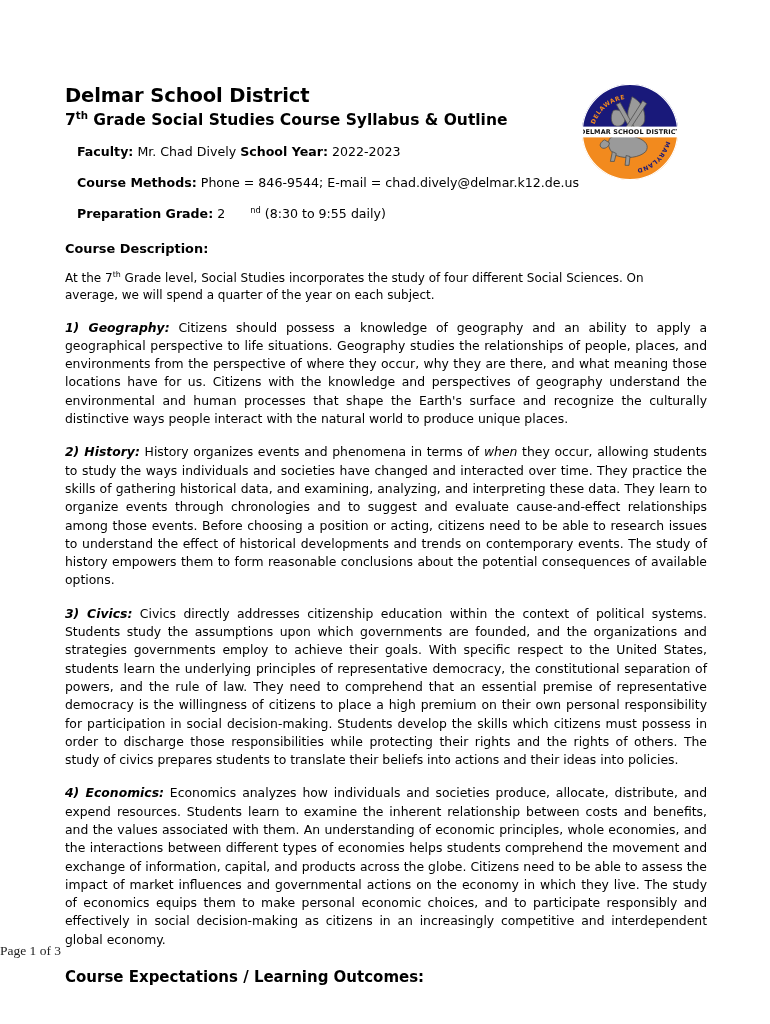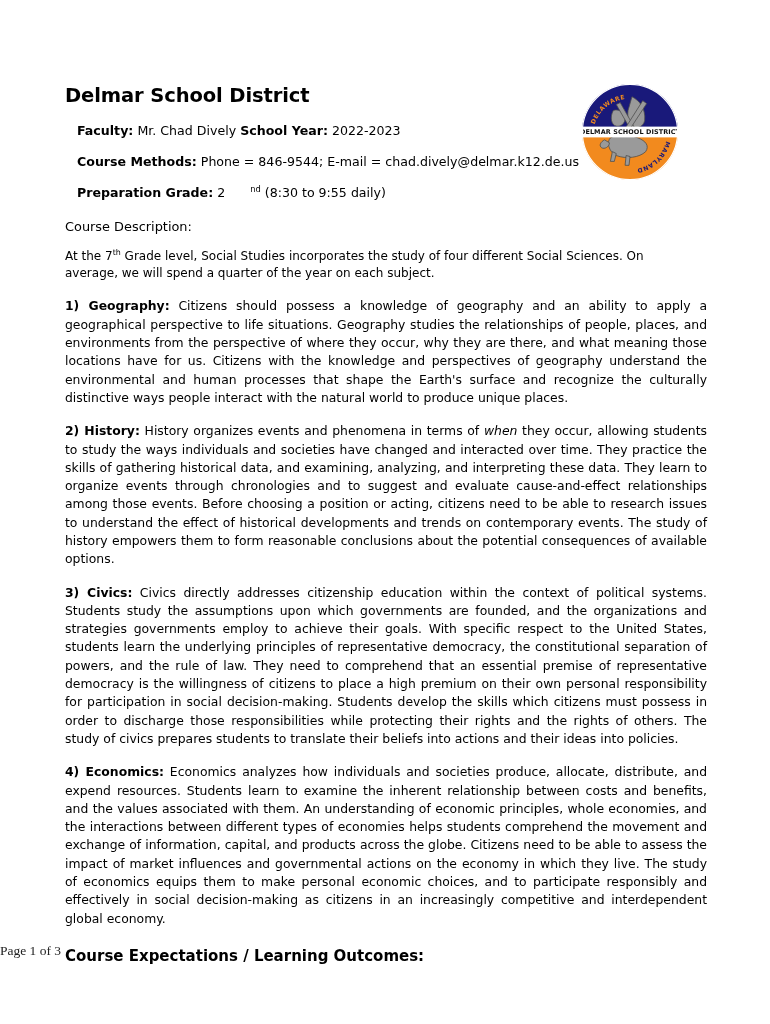--- a/index.html
+++ b/index.html
@@ -71,21 +71,21 @@
   .meta-line b { font-weight: bold; }
   .meta-line sup {
     font-size: 0.66em;
     vertical-align: super;
     line-height: 0;
     padding-left: 25px;
   }
 
   .section-head {
     font-size: 12.9px;
-    font-weight: normal;
+    font-weight: bold;
     margin: 17px 0 0 0;
   }
 
   .intro-para {
     font-size: 12px;
     line-height: 1.42;
     margin: 14px 0 0 0;
     width: 625px;
   }
   .intro-para sup {
@@ -94,21 +94,21 @@
     line-height: 0;
   }
 
   .body-para {
     font-size: 12.4px;
     line-height: 1.475;
     text-align: justify;
     margin: 15px 0 0 0;
     width: 642px;
   }
-  .body-para .lead { font-weight: bold; }
+  .body-para .lead { font-weight: bold; font-style: italic; }
   .body-para i { }
 
   .outcomes-head {
     font-size: 15px;
     font-weight: bold;
     margin: 19px 0 0 0;
   }
 
   .footer {
     position: absolute;
@@ -168,20 +168,21 @@
         </text>
       </g>
       <circle cx="50" cy="50" r="48.6" fill="none" stroke="#ffffff" stroke-width="1.2"></circle>
     </svg>
   </div>
 
   <div class="content">
 
     <h1 class="doc-title">Delmar School District</h1>
 
+    <h2 class="doc-subtitle"><span>7</span><sup>th</sup><span> Grade Social Studies Course Syllabus &amp; Outline</span></h2>
 
     <p class="meta-line"><b>Faculty:</b> <span>Mr. Chad Dively</span> <b>School Year:</b> <span>2022-2023</span></p>
 
     <p class="meta-line"><b>Course Methods:</b> <span>Phone = 846-9544;   E-mail = chad.dively@delmar.k12.de.us</span></p>
 
     <p class="meta-line"><b>Preparation Grade:</b>  <span>2</span><sup>nd</sup><span> (8:30 to 9:55 daily)</span></p>
 
     <h3 class="section-head">Course Description:</h3>
 
     <p class="intro-para"><span>At the 7</span><sup>th</sup><span> Grade level, Social Studies incorporates the study of four different Social Sciences.  On average, we will spend a quarter of the year on each subject.</span></p>

